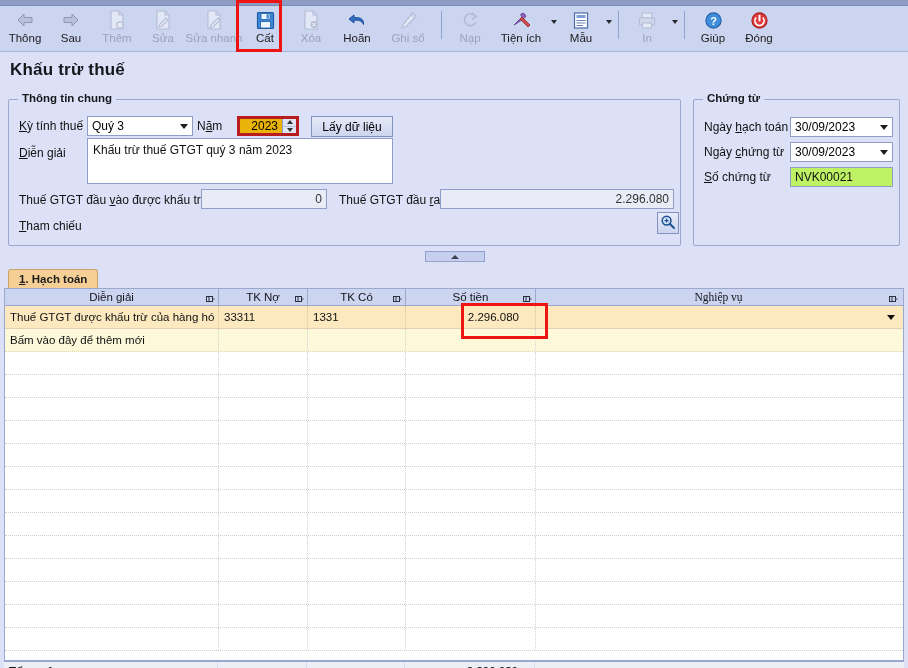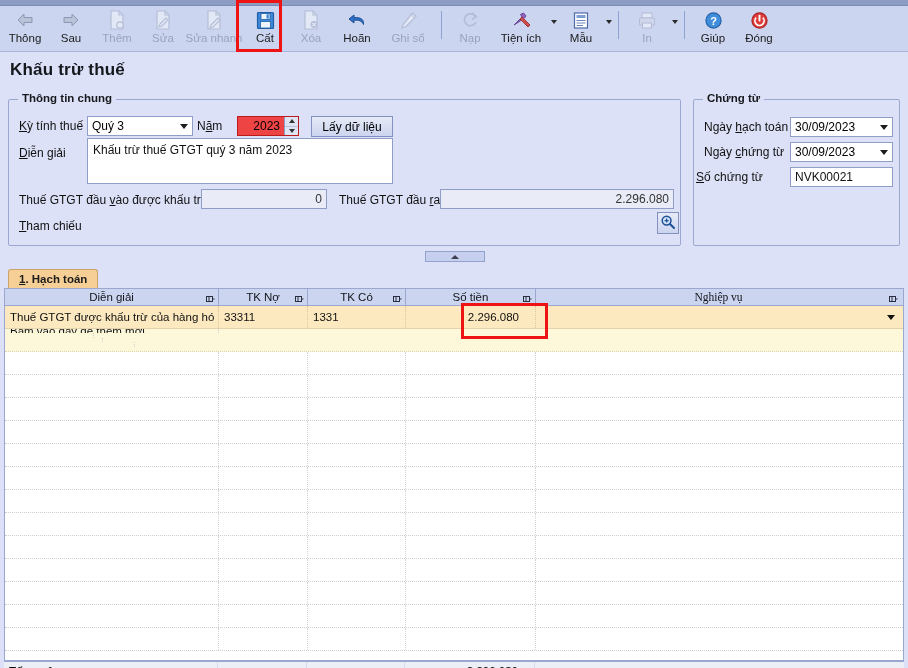--- a/index.html
+++ b/index.html
@@ -121,21 +121,21 @@
     position: absolute;
     font-size: 12px;
     color: #111;
     white-space: nowrap;
   }
   .fld-label u { text-decoration: underline; }
 
   
   .inp {
     position: absolute;
-    background: #ffffff;
+    background: #bef264;
     border: 1px solid #8f9ec6;
     font-family: "Liberation Sans", "DejaVu Sans", sans-serif;
     font-size: 12px;
     color: #111;
     padding: 0 4px;
     line-height: 18px;
     height: 20px;
     display: flex;
     align-items: center;
   }
@@ -155,22 +155,22 @@
     position: absolute; right: 4px; top: 50%;
     margin-top: -2px;
     width: 0; height: 0;
     border-left: 4px solid transparent;
     border-right: 4px solid transparent;
     border-top: 5px solid #1d1d1d;
   }
 
   .spin {
     position: absolute;
-    border: 1px solid #b91c1c;
-    background: #ef4444;
+    border: 3px solid #b91c1c;
+    background: #eab308;
     height: 20px;
     display: flex;
     align-items: stretch;
   }
   .spin .val {
     flex: 1;
     display: flex; align-items: center; justify-content: flex-end;
     padding-right: 4px;
     font-size: 12px;
   }
@@ -291,21 +291,21 @@
     position: absolute; right: 3px; top: 50%;
     margin-top: -4px;
     width: 9px; height: 8px;
   }
   .grow {
     display: flex;
     height: 23px;
     border-bottom: 1px dotted #cfcfcf;
   }
   .grow.datarow { background: #fce9bf; border-bottom: 1px solid #e3d2ad; }
-  .grow.newrow  { background: #fdf8d9; border-bottom: 1px dotted #dcd6b2; flex-direction: column; }
+  .grow.newrow  { background: #fdf8d9; border-bottom: 1px dotted #dcd6b2; }
   .grow.empty   { background: #ffffff; }
   .gc {
     position: relative;
     display: flex; align-items: center;
     padding: 0 5px;
     font-size: 11.5px;
     color: #111;
     border-right: 1px dotted #d3d3d3;
     overflow: hidden;
     white-space: nowrap;
@@ -610,21 +610,21 @@
     </div>
 
     <span class="fld-label" style="left:10px; top:45px;">
       Ngày <u>c</u>hứng từ
     </span>
     <div class="combo" style="left:96px; top:42px; width:103px;">
       <span>30/09/2023</span>
       <span class="arrow"></span>
     </div>
 
-    <span class="fld-label" style="left:2px; top:70px;">
+    <span class="fld-label" style="left:10px; top:70px;">
       <u>S</u>ố chứng từ
     </span>
     <div class="inp" style="left:96px; top:67px; width:103px;">
       <span>NVK00021</span>
     </div>
   </div>
 
   <div class="splitter">
     <i></i>
   </div>

